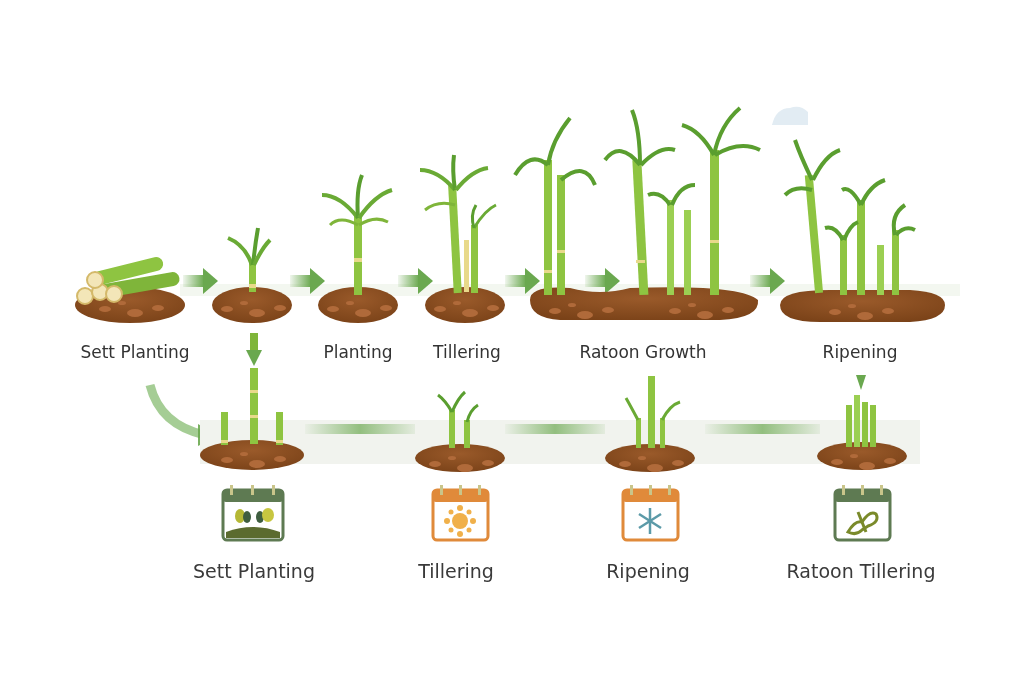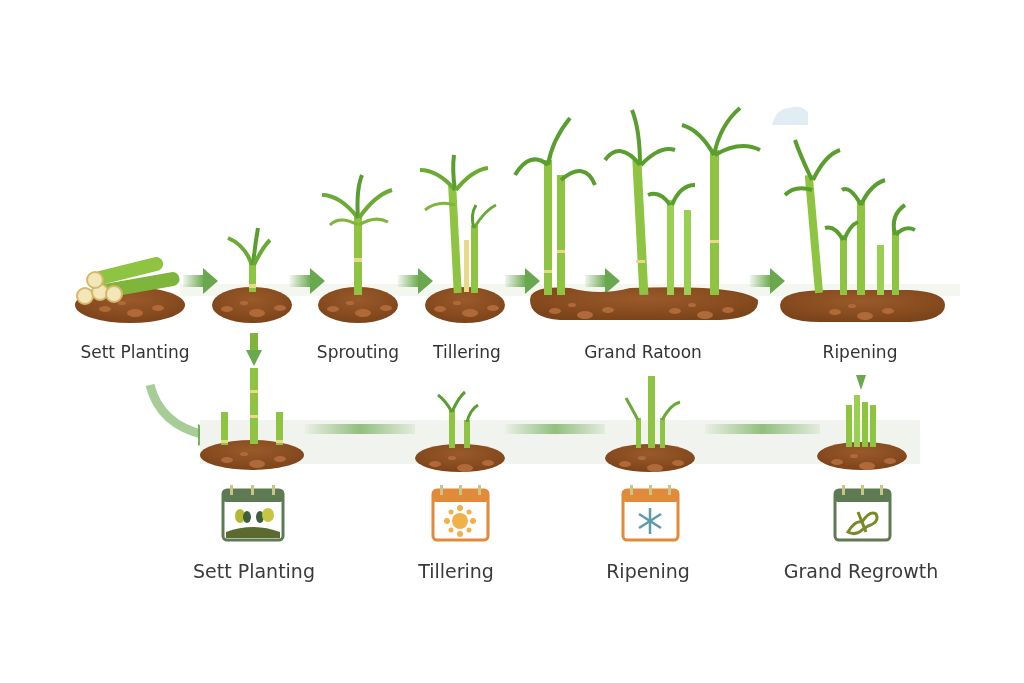--- a/index.html
+++ b/index.html
@@ -277,21 +277,21 @@
     <rect x="835" y="490" width="55" height="12" rx="3" fill="#5e7a52"></rect>
     <rect x="842" y="485" width="3" height="10" fill="#c9c58a"></rect>
       <rect x="861" y="485" width="3" height="10" fill="#c9c58a"></rect>
       <rect x="880" y="485" width="3" height="10" fill="#c9c58a"></rect>
     <path d="M848,532 Q855,520 862,522 Q870,510 876,514 Q880,522 868,526 L862,530 Q856,536 848,532 Z" fill="none" stroke="#7a8a2a" stroke-width="3"></path>
     <line x1="858" y1="512" x2="866" y2="532" stroke="#7a8a2a" stroke-width="3"></line>
   </g>
 </svg>
 
 <div class="label" style="left:135px;top:342px;">Sett Planting</div>
-<div class="label" style="left:358px;top:342px;">Sprouting</div>
+<div class="label" style="left:358px;top:342px;">Planting</div>
 <div class="label" style="left:467px;top:342px;">Tillering</div>
-<div class="label" style="left:643px;top:342px;">Grand Ratoon</div>
+<div class="label" style="left:643px;top:342px;">Ratoon Growth</div>
 <div class="label" style="left:860px;top:342px;">Ripening</div>
 
 <div class="label bottom" style="left:254px;top:560px;">Sett Planting</div>
 <div class="label bottom" style="left:456px;top:560px;">Tillering</div>
 <div class="label bottom" style="left:648px;top:560px;">Ripening</div>
-<div class="label bottom" style="left:861px;top:560px;">Grand Regrowth</div>
+<div class="label bottom" style="left:861px;top:560px;">Ratoon Tillering</div>
 
 </body></html>

